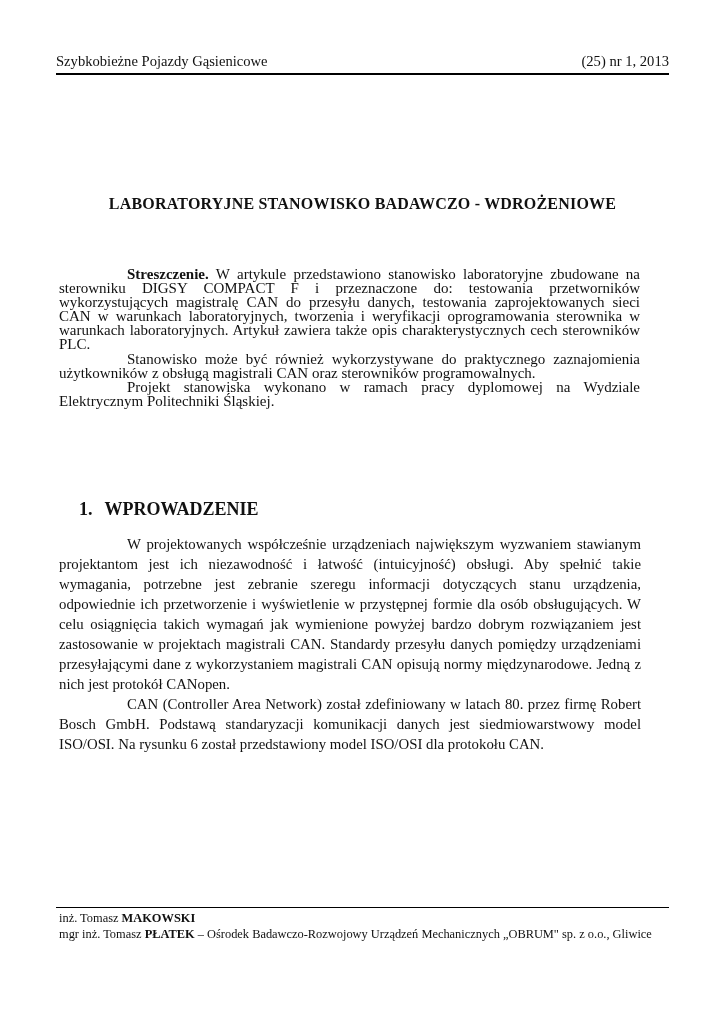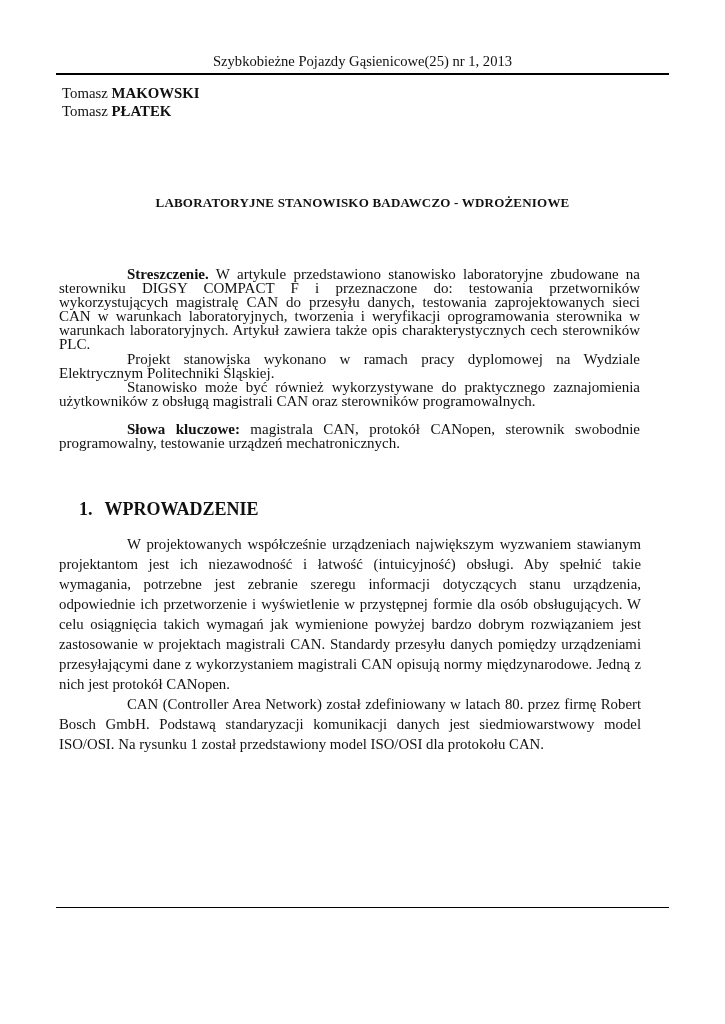--- a/index.html
+++ b/index.html
@@ -12,36 +12,36 @@
   .page {
     position: relative;
     width: 725px; height: 1024px;
     background: #ffffff;
     overflow: hidden;
   }
   .abs { position: absolute; }
 
   .journal-header {
     left: 56px; top: 53px; width: 613px;
-    display: flex; justify-content: center; align-items: baseline;
+    display: flex; justify-content: space-between; align-items: baseline;
     font-size: 14.6px;
     border-bottom: 2px solid #000000;
     padding-bottom: 3px;
   }
 
   .authors {
     left: 62px; top: 84px;
     font-size: 14.8px; line-height: 18px;
   }
   .authors .last { font-weight: bold; }
 
   .paper-title {
     left: 56px; top: 195px; width: 613px;
     text-align: center;
-    font-size: 13px; font-weight: bold;
+    font-size: 16px; font-weight: bold;
     letter-spacing: 0.2px;
   }
 
   .abstract {
     left: 59px; top: 267px; width: 581px;
     font-size: 15px; line-height: 14.1px;
     text-align: justify;
   }
   .abstract p { margin: 0; text-indent: 68px; }
   .abstract .bold { font-weight: bold; }
@@ -75,39 +75,38 @@
 </head>
 <body>
 
 <div class="page">
 
   <div class="abs journal-header">
     <span>Szybkobieżne Pojazdy Gąsienicowe</span>
     <span>(25) nr 1, 2013</span>
   </div>
 
-  <div class="abs authors">
-    <div><span>Tomasz </span><span class="last">MAKOWSKI</span></div>
-    <div><span>Tomasz </span><span class="last">PŁATEK</span></div>
-  </div>
 
   <h1 class="abs paper-title" style="margin:0;">LABORATORYJNE STANOWISKO BADAWCZO - WDROŻENIOWE</h1>
 
   <div class="abs abstract">
     <p><span class="bold">Streszczenie.</span><span> W artykule przedstawiono stanowisko laboratoryjne zbudowane na sterowniku DIGSY COMPACT F i przeznaczone do: testowania przetworników wykorzystujących magistralę CAN do przesyłu danych, testowania zaprojektowanych sieci CAN w warunkach laboratoryjnych, tworzenia i weryfikacji oprogramowania sterownika w warunkach laboratoryjnych. Artykuł zawiera także opis charakterystycznych cech sterowników PLC.</span></p>
+    <p>Stanowisko może być również wykorzystywane do praktycznego zaznajomienia użytkowników z obsługą magistrali CAN oraz sterowników programowalnych.</p>
     <p>Projekt stanowiska wykonano w ramach pracy dyplomowej na Wydziale Elektrycznym Politechniki Śląskiej.</p>
-    <p>Stanowisko może być również wykorzystywane do praktycznego zaznajomienia użytkowników z obsługą magistrali CAN oraz sterowników programowalnych.</p>
-    <p class="keywords"><span class="bold">Słowa kluczowe:</span><span> magistrala CAN, protokół CANopen, sterownik swobodnie programowalny, testowanie urządzeń mechatronicznych.</span></p>
   </div>
 
   <div class="abs section-heading">
     <span class="sec-num">1.</span><span>WPROWADZENIE</span>
   </div>
 
   <div class="abs body-text">
     <p>W projektowanych współcześnie urządzeniach największym wyzwaniem stawianym projektantom jest ich niezawodność i łatwość (intuicyjność) obsługi. Aby spełnić takie wymagania, potrzebne jest zebranie szeregu informacji dotyczących stanu urządzenia, odpowiednie ich przetworzenie i wyświetlenie w przystępnej formie dla osób obsługujących. W celu osiągnięcia takich wymagań jak wymienione powyżej bardzo dobrym rozwiązaniem jest zastosowanie w projektach magistrali CAN. Standardy przesyłu danych pomiędzy urządzeniami przesyłającymi dane z wykorzystaniem magistrali CAN opisują normy międzynarodowe. Jedną z nich jest protokół CANopen.</p>
-    <p>CAN (Controller Area Network) został zdefiniowany w latach 80. przez firmę Robert Bosch GmbH. Podstawą standaryzacji komunikacji danych jest siedmiowarstwowy model ISO/OSI. Na rysunku 1 został przedstawiony model ISO/OSI dla protokołu CAN.</p>
+    <p>CAN (Controller Area Network) został zdefiniowany w latach 80. przez firmę Robert Bosch GmbH. Podstawą standaryzacji komunikacji danych jest siedmiowarstwowy model ISO/OSI. Na rysunku 6 został przedstawiony model ISO/OSI dla protokołu CAN.</p>
   </div>
 
   <div class="abs footer-rule"></div>
 
+  <div class="abs page-footer">
+    <p><span>inż. Tomasz </span><span class="bold">MAKOWSKI</span><span></span></p>
+    <p><span>mgr inż. Tomasz </span><span class="bold">PŁATEK</span><span> – Ośrodek Badawczo-Rozwojowy Urządzeń Mechanicznych „OBRUM" sp. z o.o., Gliwice</span></p>
+  </div>
 
 </div>
 
 </body></html>

